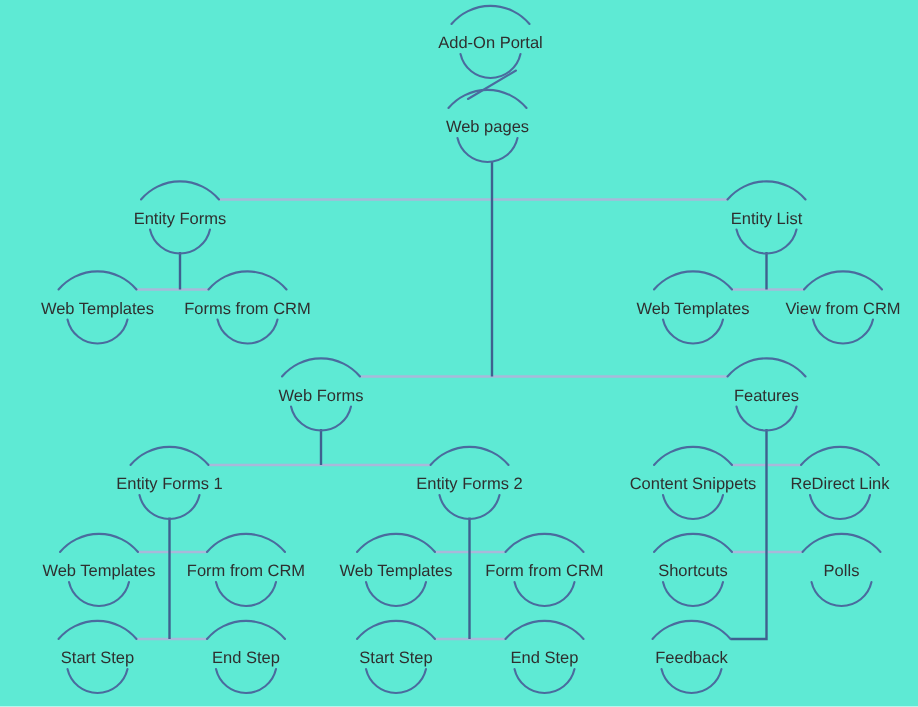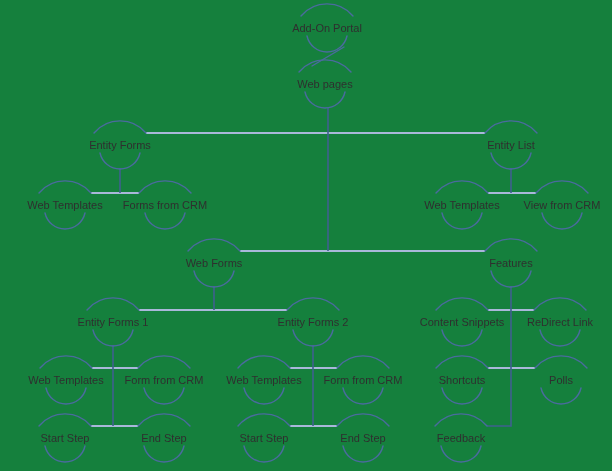--- a/index.html
+++ b/index.html
@@ -1,16 +1,16 @@
 <!DOCTYPE html>
 <html><head>
 <meta charset="utf-8">
 <style>
   html,body{margin:0;padding:0;background:#ffffff;}
-  .stage{position:relative;width:612px;height:471px;background:#15803d;overflow:hidden;
+  .stage{position:relative;width:612px;height:471px;background:#5eead4;overflow:hidden;
          font-family:"Liberation Sans",sans-serif;}
   svg{display:block;}
   svg text{font-family:"Liberation Sans",sans-serif;font-size:11px;text-anchor:middle;stroke:none;}
   .arc{fill:none;stroke-width:1.4;stroke-linecap:round;}
   .hline{fill:none;stroke-width:1.8;}
   .vline{fill:none;stroke-width:1.6;}
   .squiggle{fill:none;stroke-width:1.4;stroke-linecap:round;}
 </style>
 </head>
 <body>

